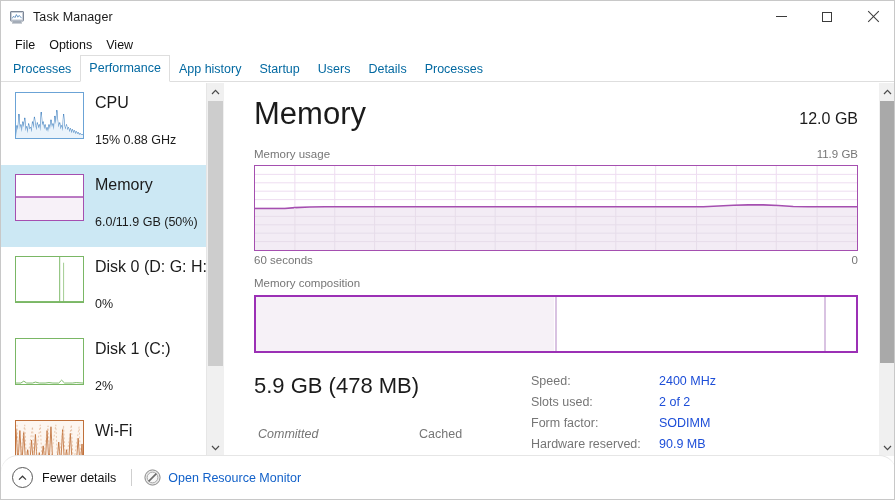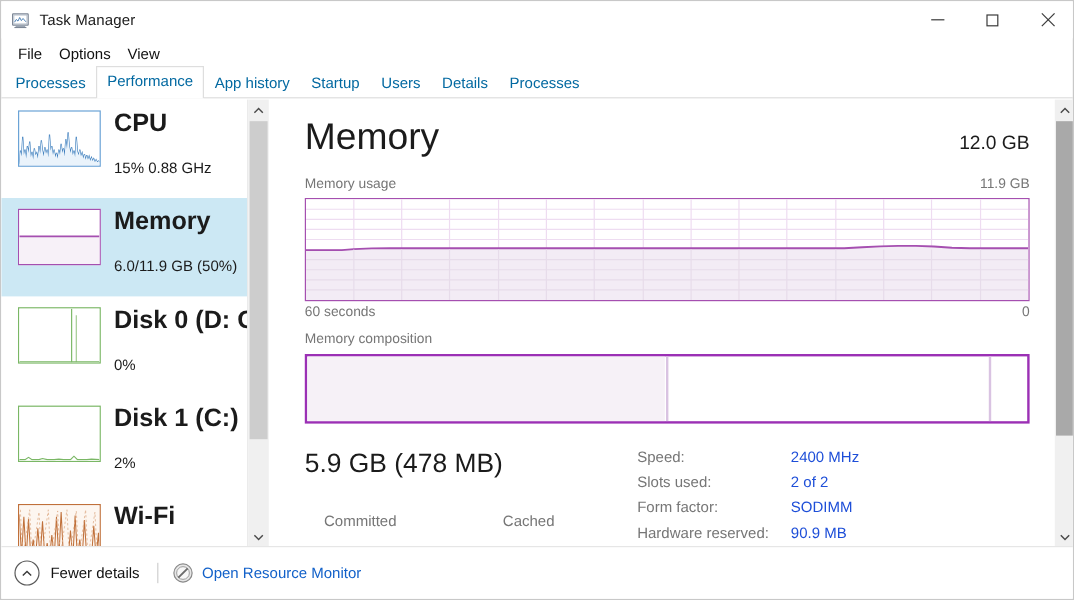--- a/index.html
+++ b/index.html
@@ -164,24 +164,24 @@
     background: #ffffff;
   }
   .thumb svg { display: block; width: 100%; height: 100%; }
   .itemtext {
     margin-left: 11px;
     min-width: 0;
     overflow: hidden;
     white-space: nowrap;
   }
   .item-title {
-    font-size: 21px;
+    font-size: 16px;
     line-height: 21px;
     color: #1b1b1b;
-    font-weight: 700;
+    font-weight: 400;
   }
   .item-sub {
     font-size: 12.5px;
     line-height: 18px;
     color: #1b1b1b;
     margin-top: 18px;
   }
 
   
   .scrollbar {
@@ -327,20 +327,21 @@
   .statusbar {
     position: absolute;
     left: 0; bottom: 0;
     width: 895px; height: 44px;
     background: #ffffff;
     border-top: 1px solid #e6e6e6;
     box-sizing: border-box;
     display: flex;
     align-items: center;
     padding-left: 11px;
+    border-radius: 17px;
   }
   .fewer {
     display: flex;
     align-items: center;
   }
   .chev-circle {
     width: 19px; height: 19px;
     border: 1px solid #5a5a5a;
     border-radius: 50%;
     display: flex; align-items: center; justify-content: center;
@@ -591,21 +592,21 @@
       <div class="comp-box" style="top:212px; height:58px;">
         <div class="comp-used" style="width:298px;"></div>
         <div class="comp-div" style="left:299px;"></div>
         <div class="comp-div" style="left:568px;"></div>
       </div>
 
       <div class="stats">
         <div class="stat-col" style="left:0; top:0;">
           <div class="stat-value">5.9 GB (478 MB)</div>
         </div>
-        <div class="stat-col" style="left:16px; top:55px;">
+        <div class="stat-col" style="left:4px; top:55px;font-style:italic;">
           <div class="stat-label">Committed</div>
         </div>
         <div class="stat-col" style="left:165px; top:55px;">
           <div class="stat-label">Cached</div>
         </div>
 
         <div class="spec-table">
           <div class="spec-row">
             <div class="spec-key">Speed:</div>
             <div class="spec-val">2400 MHz</div>

